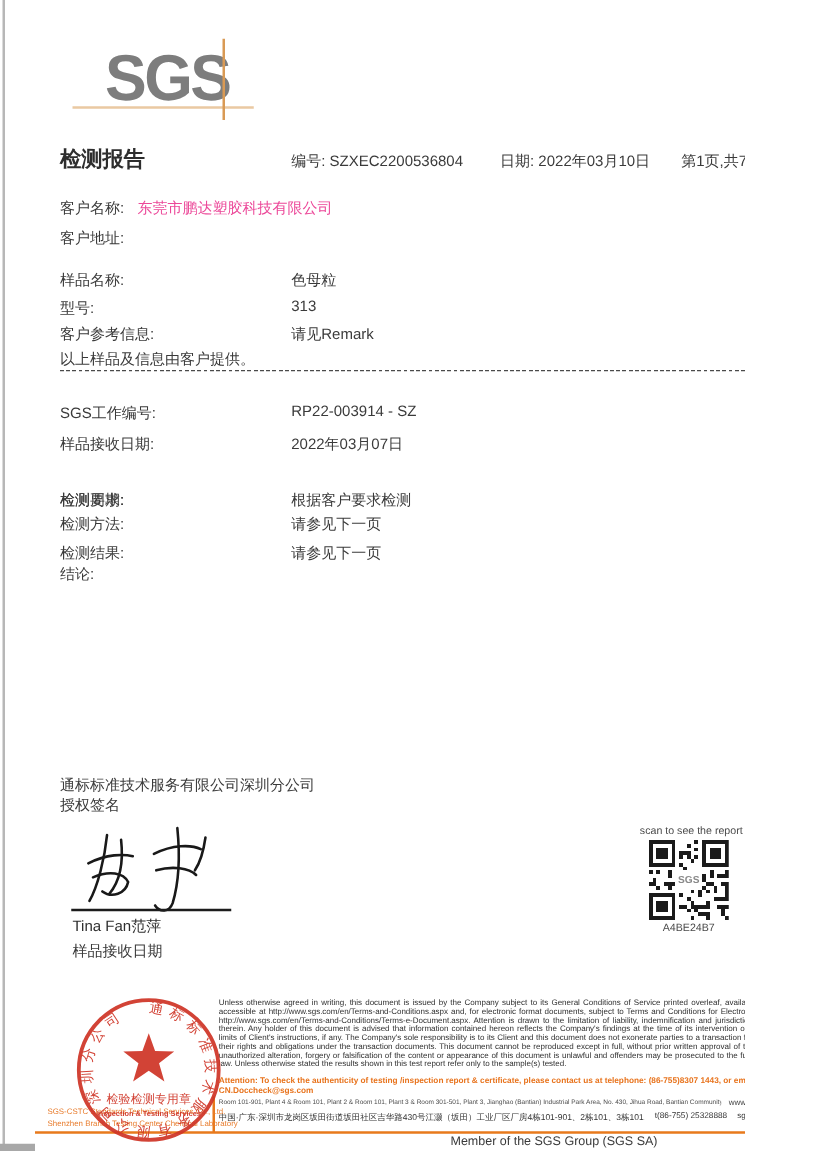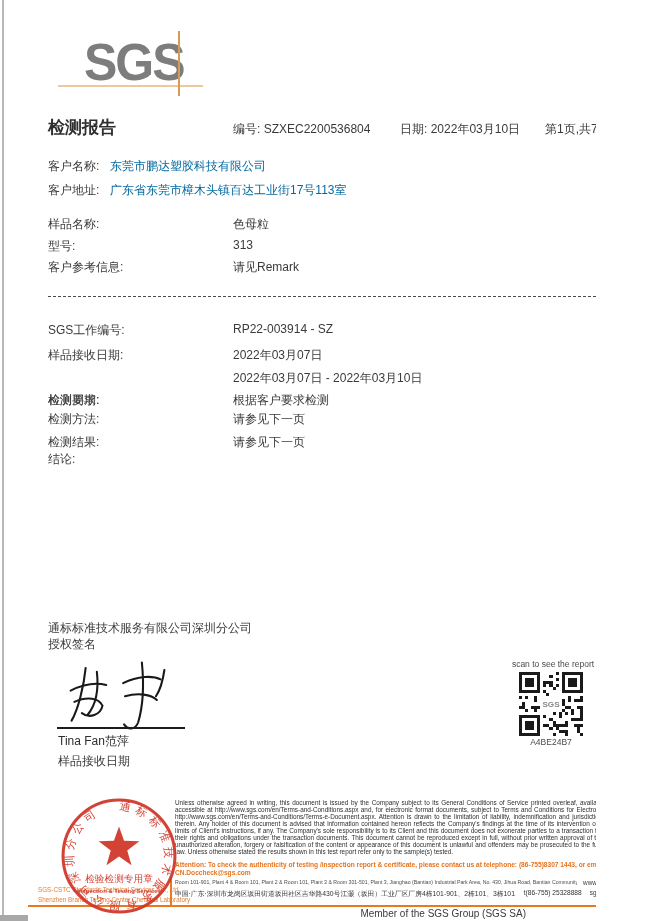--- a/index.html
+++ b/index.html
@@ -1,20 +1,20 @@
 <!DOCTYPE html>
 <html><head>
 <meta charset="utf-8">
 <style>
   html,body{margin:0;padding:0;background:#fff;}
   .page{position:relative;width:596px;height:921px;background:#ffffff;overflow:hidden;
         font-family:"Liberation Sans",sans-serif;color:#3d3d3d;text-decoration:underline;}
   .lbl{position:absolute;left:48px;font-size:12px;color:#3a3a3a;white-space:nowrap;}
   .val{position:absolute;left:233px;font-size:12px;color:#3a3a3a;white-space:nowrap;}
-  .val2{position:absolute;left:110px;font-size:12px;color:#0369a1;white-space:nowrap;}
+  .val2{position:absolute;left:110px;font-size:12px;color:#ec4899;white-space:nowrap;}
   .edge-line{position:absolute;left:2px;top:0;width:2px;height:921px;background:#b7b7b7;}
   .corner-shadow{position:absolute;left:0;top:915px;width:28px;height:6px;background:#a8a8a8;}
   .logo-text{position:absolute;left:84px;top:32px;font-size:50px;font-weight:bold;
              color:#7d7d7d;letter-spacing:-2px;transform:scaleY(1.04);transform-origin:top left;}
   .logo-hline{position:absolute;left:58px;top:85px;width:145px;height:2px;background:#eac9a2;}
   .logo-vline{position:absolute;left:178px;top:31px;width:2px;height:65px;background:#d99a55;}
   .report-title{position:absolute;left:48px;top:116px;font-size:17px;font-weight:bold;color:#2e2e2e;}
   .hdr-item{position:absolute;top:121px;font-size:12px;color:#3a3a3a;white-space:nowrap;}
   .dashed-sep{position:absolute;left:48px;top:296px;width:597px;height:1px;
               background:repeating-linear-gradient(90deg,#4a4a4a 0 3px,transparent 3px 5px);}
@@ -65,37 +65,36 @@
   </div>
   <div class="hdr-item" style="left:400px;">
     <span>日期:</span>
     <span>2022年03月10日</span>
   </div>
   <div class="hdr-item" style="left:545px;">第1页,共7页</div>
 
   <div class="lbl" style="top:158px;">客户名称:</div>
   <div class="val2" style="top:158px;">东莞市鹏达塑胶科技有限公司</div>
   <div class="lbl" style="top:182px;">客户地址:</div>
-  <div class="val2" style="top:182px;">广东省东莞市樟木头镇百达工业街17号113室</div>
 
   <div class="lbl" style="top:216px;">样品名称:</div>
   <div class="val" style="top:216px;">色母粒</div>
   <div class="lbl" style="top:238px;">型号:</div>
   <div class="val" style="top:238px;">313</div>
   <div class="lbl" style="top:259px;">客户参考信息:</div>
   <div class="val" style="top:259px;">请见Remark</div>
+  <div class="lbl" style="top:279px;">以上样品及信息由客户提供。</div>
 
   <div class="dashed-sep"></div>
 
   <div class="lbl" style="top:322px;">SGS工作编号:</div>
   <div class="val" style="top:322px;">RP22-003914 - SZ</div>
   <div class="lbl" style="top:347px;">样品接收日期:</div>
   <div class="val" style="top:347px;text-align:right;">2022年03月07日</div>
   <div class="lbl" style="top:392px;">检测周期:</div>
-  <div class="val" style="top:370px;">2022年03月07日 - 2022年03月10日</div>
   <div class="lbl" style="top:392px;">检测要求:</div>
   <div class="val" style="top:392px;">根据客户要求检测</div>
   <div class="lbl" style="top:411px;">检测方法:</div>
   <div class="val" style="top:411px;">请参见下一页</div>
   <div class="lbl" style="top:434px;">检测结果:</div>
   <div class="val" style="top:434px;">请参见下一页</div>
 
   <div class="lbl" style="top:451px;">结论:</div>
 
   <div class="sig-company">通标标准技术服务有限公司深圳分公司</div>

